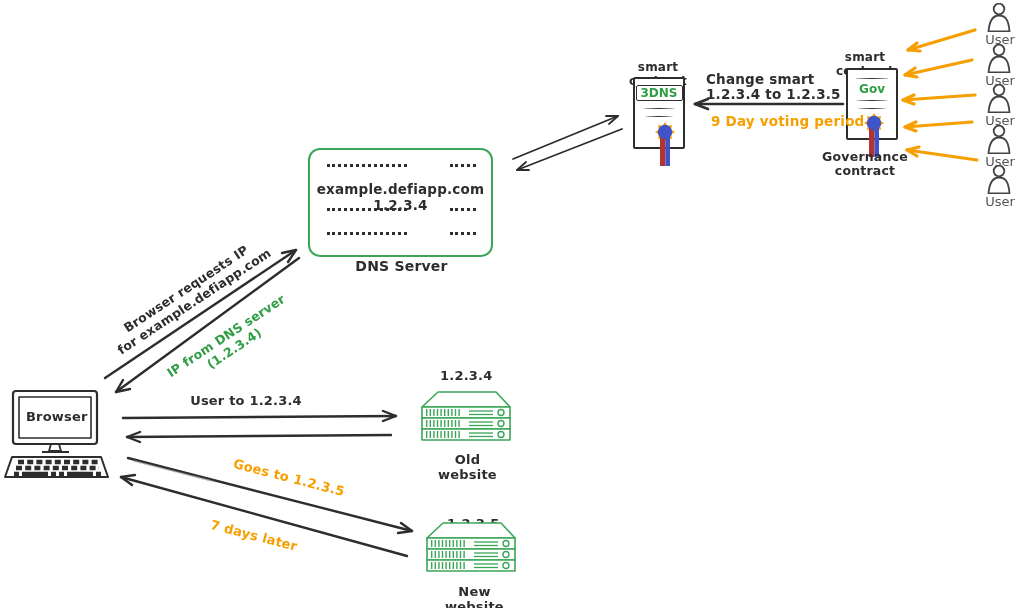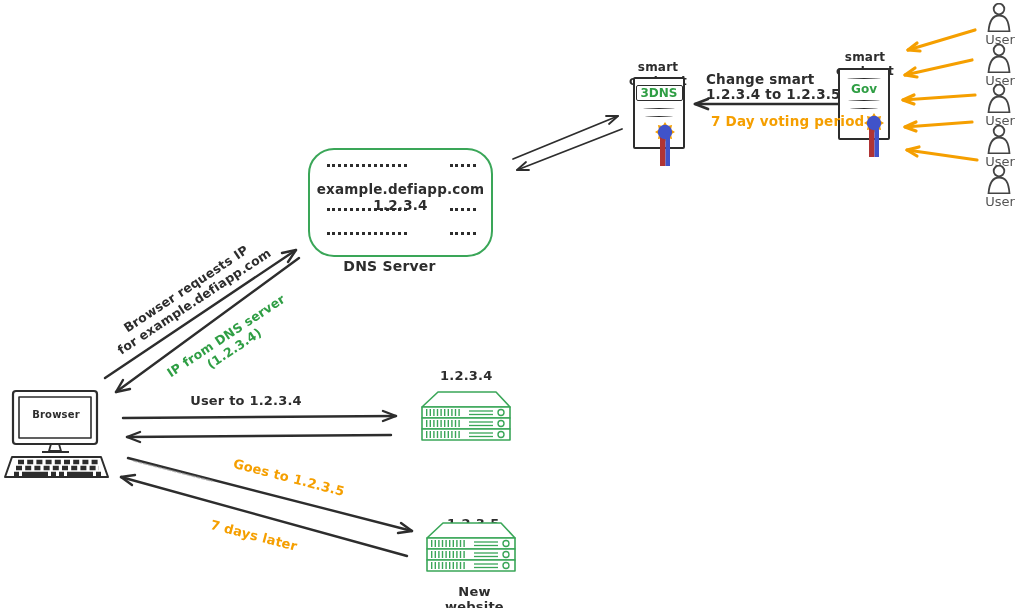--- a/index.html
+++ b/index.html
@@ -7,21 +7,21 @@
           font-family:"DejaVu Sans",sans-serif;color:#2d2d2d;}
   .abs{position:absolute;}
   .ctr{text-align:center;}
   .hand{font-weight:600;letter-spacing:.2px;}
   .green{color:#2f9e44;}
   .orange{color:#f59f00;}
   svg{display:block;}
 
   
   .dnsbox{left:308px;top:148px;width:181px;height:105px;border:2.5px solid #3aa658;
-          border-radius:26px;background:#fff;}
+          border-radius:12px;background:#fff;}
   .dotrow{position:absolute;left:17px;width:149px;display:flex;justify-content:space-between;}
   .dl{display:inline-block;width:80px;border-top:3px dotted #2d2d2d;height:0;}
   .ds{display:inline-block;width:26px;border-top:3px dotted #2d2d2d;height:0;}
   .record{position:absolute;left:0;right:0;top:31px;font-size:13.5px;}
 
   
   .doc{width:48px;height:68px;border:2px solid #2d2d2d;border-radius:2px;background:#fff;}
   .doctitle{font-size:12px;font-weight:700;line-height:14px;}
   .titlebox{display:inline-block;border:1.5px solid #2d2d2d;border-radius:2px;padding:0 4px;margin-top:6px;}
   .docline{height:0;border-top:1.8px solid #2d2d2d;border-radius:50%;margin:7px auto 0;}
@@ -108,71 +108,75 @@
       <path d="M47 56 L45 63 L57 63 L55 56 Z" stroke-width="1.8"></path>
       <path d="M38 64 L65 64" stroke-width="2"></path>
       <polygon points="8,69 97,69 104,89 1,89" stroke-width="2"></polygon>
     </g>
     <g stroke="#2d2d2d">
       <line x1="14" y1="74" x2="94" y2="74" stroke-width="4.5" stroke-dasharray="6 3.2"></line>
       <line x1="12" y1="80" x2="95" y2="80" stroke-width="4.5" stroke-dasharray="6 3.2"></line>
       <line x1="10" y1="86" x2="97" y2="86" stroke-width="4.5" stroke-dasharray="5 3 26 3 5 3"></line>
     </g>
   </svg>
-  <div class="abs ctr hand" style="left:26px;top:409px;width:60px;font-size:10px">Browser</div>
+  <div class="abs ctr hand" style="left:26px;top:409px;width:60px;font-size:13px">Browser</div>
 
   <div class="abs dnsbox">
     <div class="dotrow" style="top:14px">
         <span class="dl"></span>
         <span class="ds"></span>
       </div>
     <div class="record ctr hand">
       <span>example.defiapp.com</span>
       <span>1.2.3.4</span>
     </div>
     <div class="dotrow" style="top:58px">
         <span class="dl"></span>
         <span class="ds"></span>
       </div>
     <div class="dotrow" style="top:82px">
         <span class="dl"></span>
         <span class="ds"></span>
       </div>
   </div>
-  <div class="abs ctr hand" style="left:332px;top:258px;width:115px;font-size:14px">DNS Server</div>
+  <div class="abs ctr hand" style="left:344px;top:258px;width:115px;font-size:14px">DNS Server</div>
 
   <div class="abs" style="left:608px;top:60px;width:100px;height:145px">
     <div class="abs ctr hand typelabel" style="left:0;right:0;top:0">smart contract</div>
     <div class="abs doc ctr" style="left:25px;top:17px">
       <span class="titlebox doctitle green">3DNS</span>
       <div class="docline" style="width:32px"></div>
       <div class="docline" style="width:28px"></div>
     </div>
     <svg class="abs" style="left:44px;top:60px" width="26" height="48" viewBox="0 0 26 48">
       <polygon fill="#f59f00" points="23,12 19,14.5 20.1,19.1 15.5,18 13,22 10.5,18 5.9,19.1 7,14.5 3,12 7,9.5 5.9,4.9 10.5,6 13,2 15.5,6 20.1,4.9 19,9.5"></polygon>
       <rect x="8" y="16" width="5.5" height="30" fill="#b03434"></rect>
       <rect x="13.5" y="16" width="4.5" height="30" fill="#4053c9"></rect>
       <circle cx="13" cy="12" r="7.2" fill="#4053c9"></circle>
     </svg>
   </div>
 
   <div class="abs" style="left:815px;top:47px;width:100px;height:145px">
     <div class="abs ctr hand typelabel" style="left:0;right:0;top:3px">smart contract</div>
-    <div class="abs doc ctr" style="left:23px;top:21px">
+    <div class="abs doc ctr" style="left:31px;top:21px">
       <div class="docline" style="width:34px;margin-top:8px"></div>
       <div class="doctitle green" style="margin-top:3px">Gov</div>
       <div class="docline" style="width:32px;margin-top:4px"></div>
       <div class="docline" style="width:28px"></div>
     </div>
     <svg class="abs" style="left:46px;top:64px" width="26" height="48" viewBox="0 0 26 48">
       <polygon fill="#f59f00" points="23,12 19,14.5 20.1,19.1 15.5,18 13,22 10.5,18 5.9,19.1 7,14.5 3,12 7,9.5 5.9,4.9 10.5,6 13,2 15.5,6 20.1,4.9 19,9.5"></polygon>
       <rect x="8" y="16" width="5.5" height="30" fill="#b03434"></rect>
       <rect x="13.5" y="16" width="4.5" height="30" fill="#4053c9"></rect>
       <circle cx="13" cy="12" r="7.2" fill="#4053c9"></circle>
     </svg>
+    <div class="abs ctr hand caption" style="left:-10px;right:-10px;top:103px">
+      <div>Governance</div>
+      <div>contract</div>
+    </div>
   </div>
 
   <div class="abs" style="left:983px;top:0;width:41px;height:210px">
     <div class="abs" style="left:0;top:3px">
       <svg width="34" height="29" viewBox="0 0 34 29">
         <g stroke="#444" stroke-width="1.8" fill="#fff">
           <circle cx="16" cy="6" r="5.3"></circle>
           <path d="M5.5 28.5 C6.5 16 10.5 12.5 16 12.5 C22.5 12.5 25.5 16.5 26.5 28.5 Z"></path>
         </g>
       </svg>
@@ -234,20 +238,21 @@
         <line x1="48" y1="35.5" x2="72" y2="35.5" stroke-width="1.3"></line>
       <line x1="48" y1="43" x2="72" y2="43" stroke-width="1.3"></line>
         <line x1="48" y1="46.5" x2="72" y2="46.5" stroke-width="1.3"></line>
     </g>
     <g stroke="#3aa658" fill="#fff" stroke-width="1.4">
       <circle cx="80" cy="22.5" r="3"></circle>
         <circle cx="80" cy="33.5" r="3"></circle>
         <circle cx="80" cy="44.5" r="3"></circle>
     </g>
   </svg>
+  <div class="abs ctr hand svrlabel" style="left:425px;top:452px;width:85px">Old website</div>
 
   <div class="abs ctr hand svrlabel" style="left:447px;top:516px;width:50px">1.2.3.5</div>
   <svg class="abs" style="left:426px;top:521px" width="92" height="56" viewBox="0 0 92 56">
     <g stroke="#3aa658" fill="#fff" stroke-width="1.6" stroke-linejoin="round">
       <polygon points="1,17 17,2 75,2 89,17"></polygon>
       <rect x="1" y="17" width="88" height="11"></rect>
       <rect x="1" y="28" width="88" height="11"></rect>
       <rect x="1" y="39" width="88" height="11"></rect>
     </g>
     <g stroke="#3aa658">
@@ -283,15 +288,15 @@
 
   <div class="abs ctr hand arrowlabel orange" style="left:229px;top:470px;width:120px;font-size:13px;transform:rotate(14.5deg)">Goes to 1.2.3.5</div>
 
   <div class="abs ctr hand arrowlabel orange" style="left:194px;top:528px;width:120px;font-size:13px;transform:rotate(14.5deg)">7 days later</div>
 
   <div class="abs hand arrowlabel" style="left:706px;top:72px;font-size:13.5px">
     <div>Change smart</div>
     <div>1.2.3.4 to 1.2.3.5</div>
   </div>
 
-  <div class="abs hand arrowlabel orange" style="left:711px;top:114px;font-size:13.5px">7 Day voting period</div>
+  <div class="abs hand arrowlabel orange" style="left:711px;top:114px;font-size:13.5px">9 Day voting period</div>
 
 </div>
 
 </body></html>

